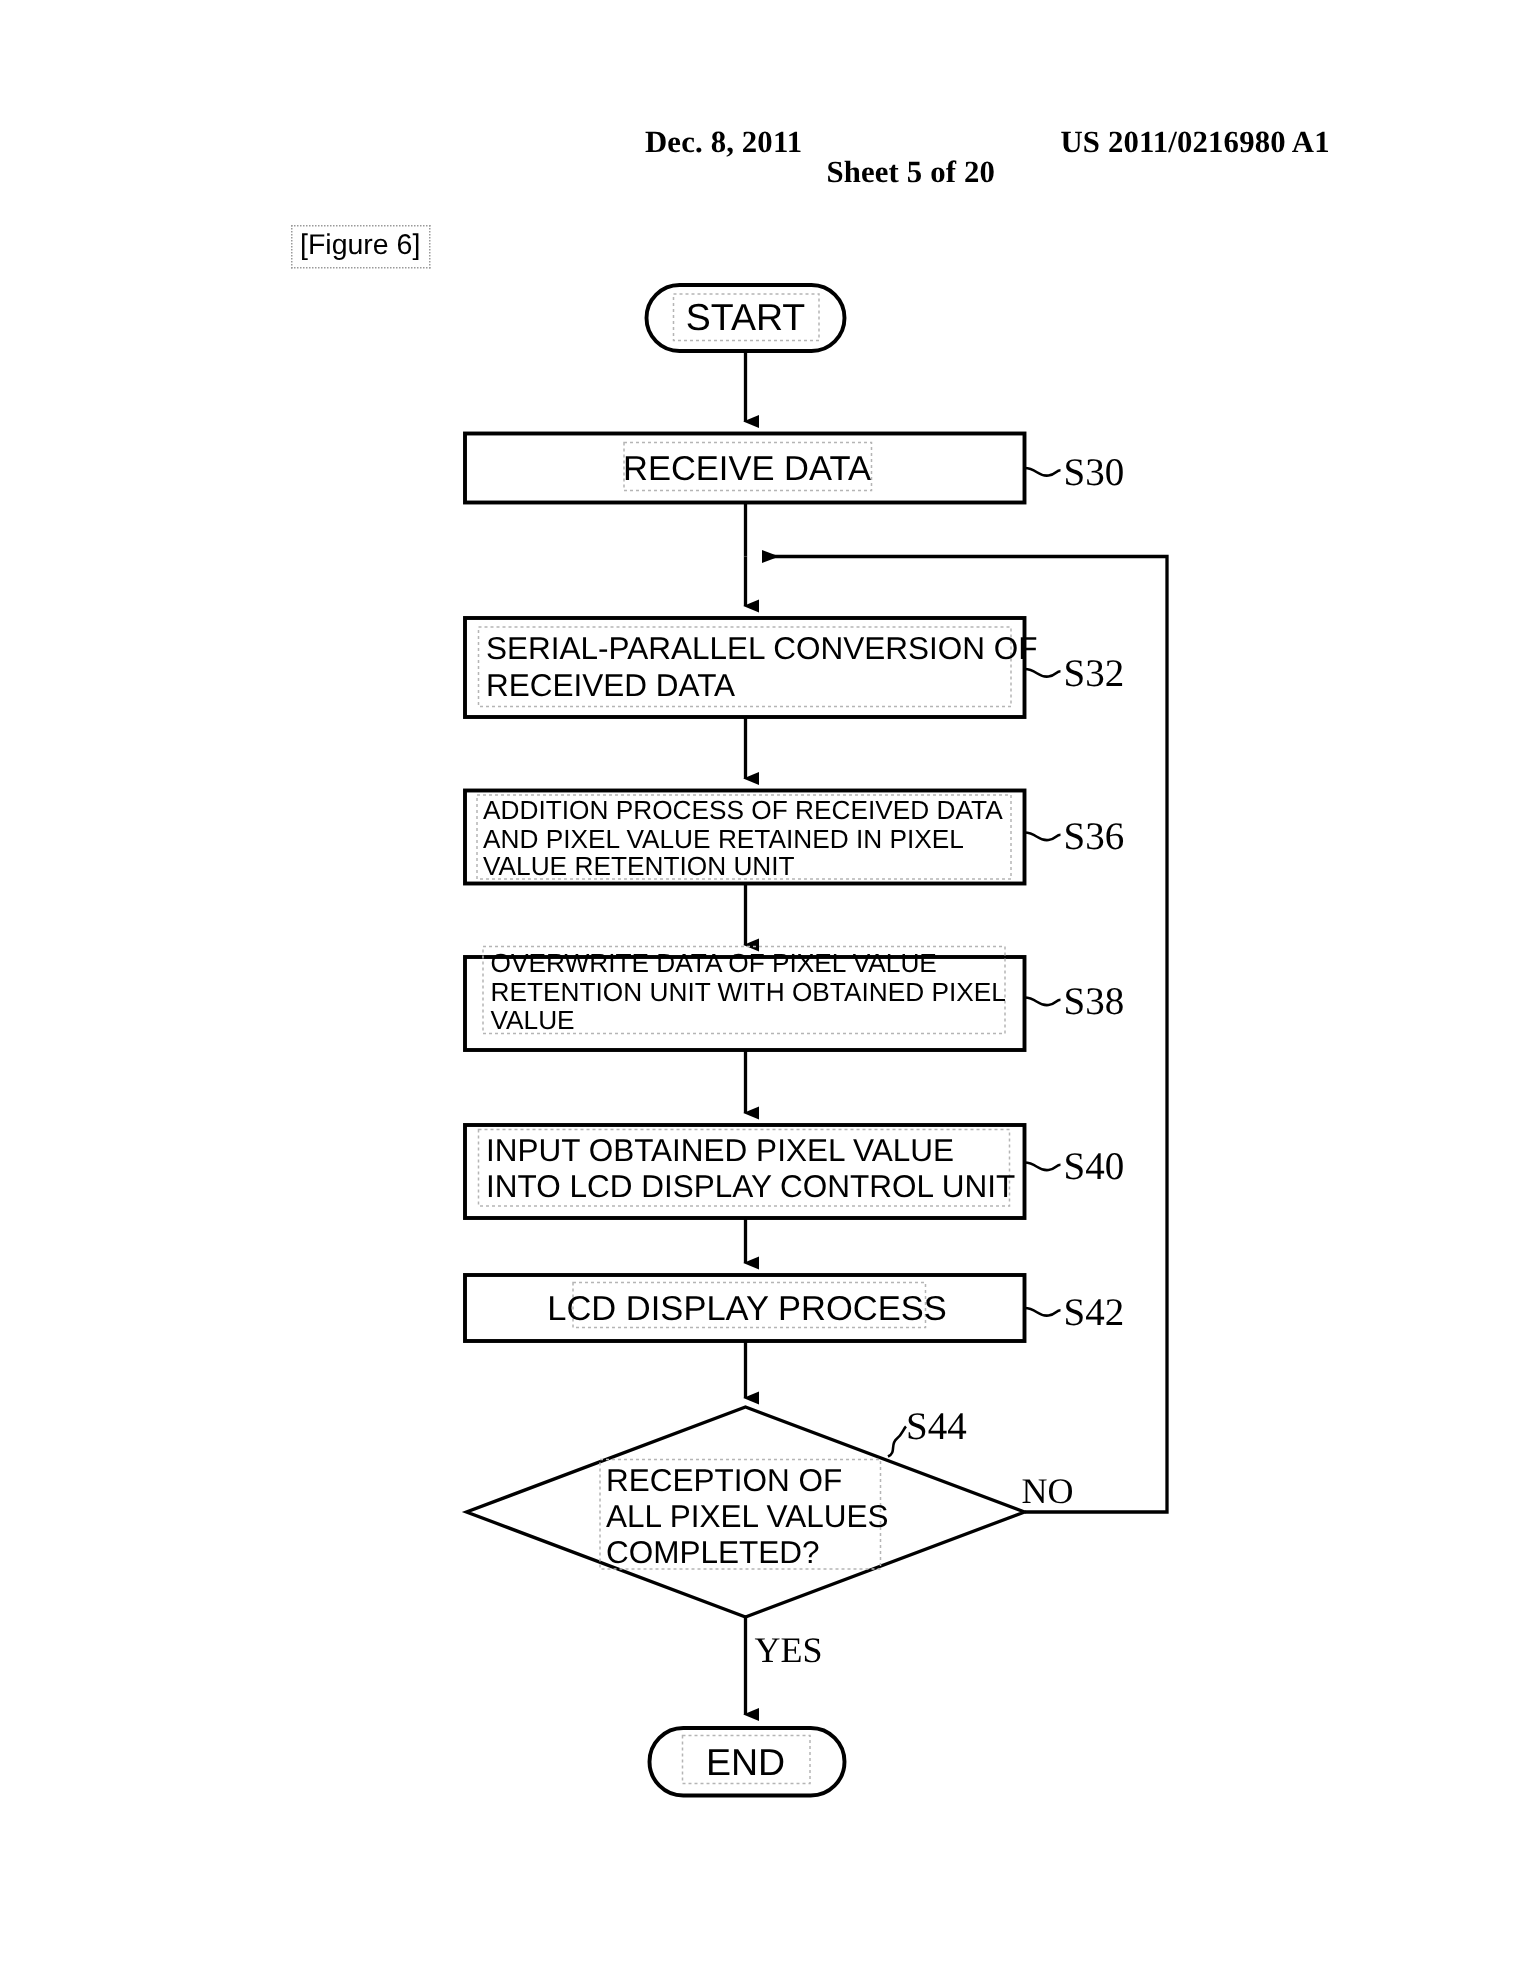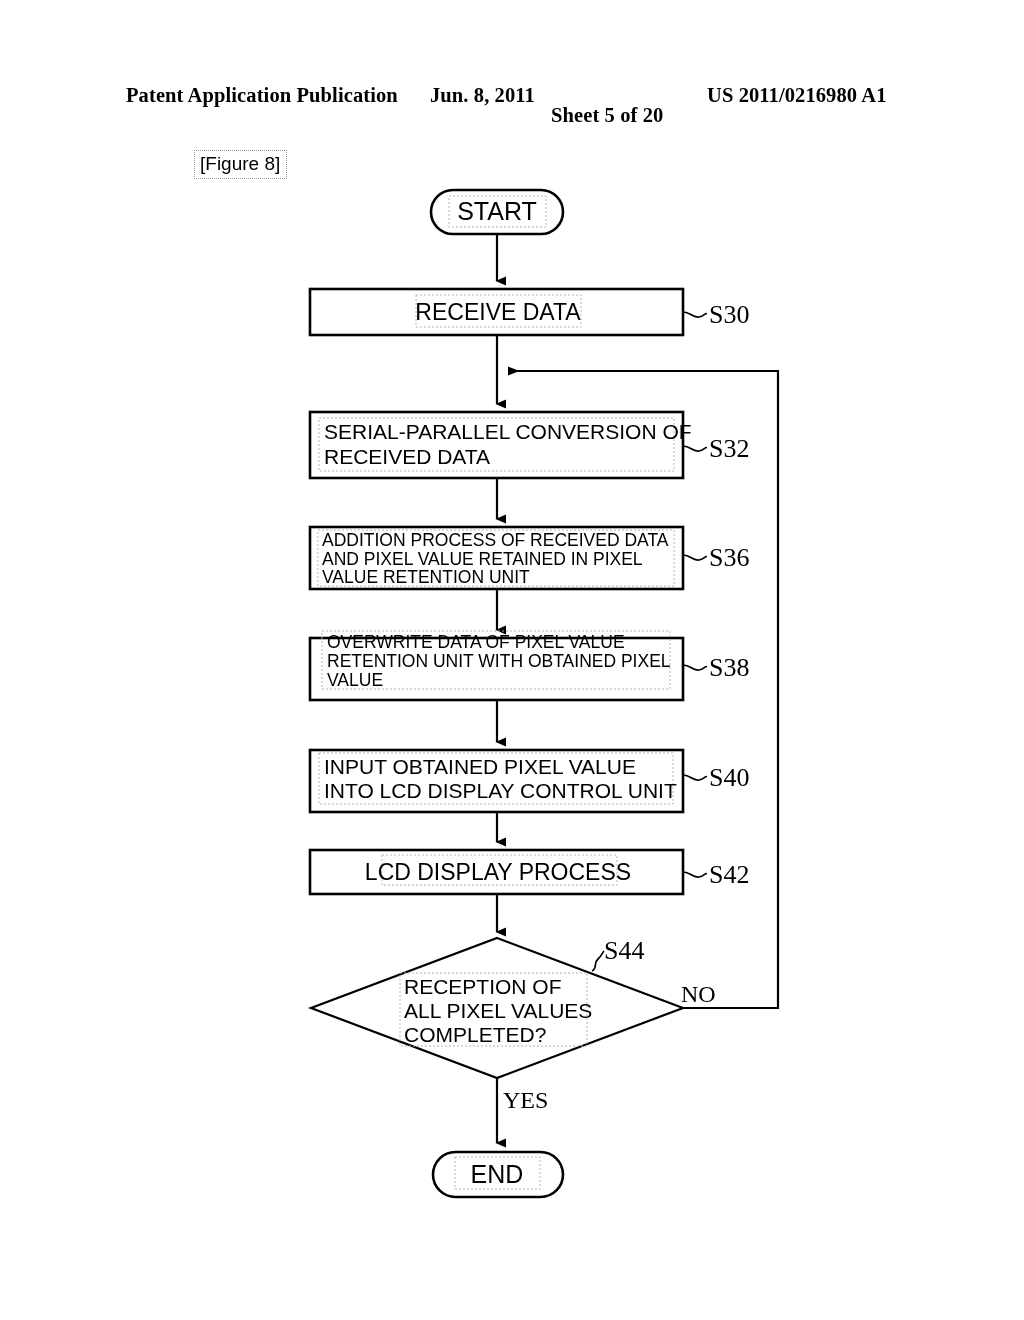--- a/index.html
+++ b/index.html
@@ -102,27 +102,26 @@
   }
   .t-branch {
     font-family: "Liberation Serif", serif;
     font-size: 24px;
   }
 </style>
 </head>
 <body>
 
 <div id="patent-header">
-  <span class="hdr-cell" id="hdr-publication">Patent Application Publication</span>
-  <span class="hdr-cell" id="hdr-date">Jun. 8, 2011</span>
+  <span class="hdr-cell" id="hdr-date">Dec. 8, 2011</span>
   <span class="hdr-cell" id="hdr-sheet">Sheet 5 of 20</span>
   <span class="hdr-cell" id="hdr-patnum">US 2011/0216980 A1</span>
 </div>
 
-<div id="figure-label">[Figure 8]</div>
+<div id="figure-label">[Figure 6]</div>
 
 <svg id="flowchart" viewBox="0 0 1024 1320">
 
   <defs>
     <marker id="arrowDown" markerWidth="12" markerHeight="12" refX="5" refY="9" orient="auto" markerUnits="userSpaceOnUse">
       <path d="M0.6,0 L9.4,0 L5,10.5 Z" fill="#000000"></path>
     </marker>
     <marker id="arrowLeft" markerWidth="14" markerHeight="12" refX="11" refY="5" orient="auto" markerUnits="userSpaceOnUse">
       <path d="M12,0.6 L12,9.4 L0.5,5 Z" fill="#000000"></path>
     </marker>

